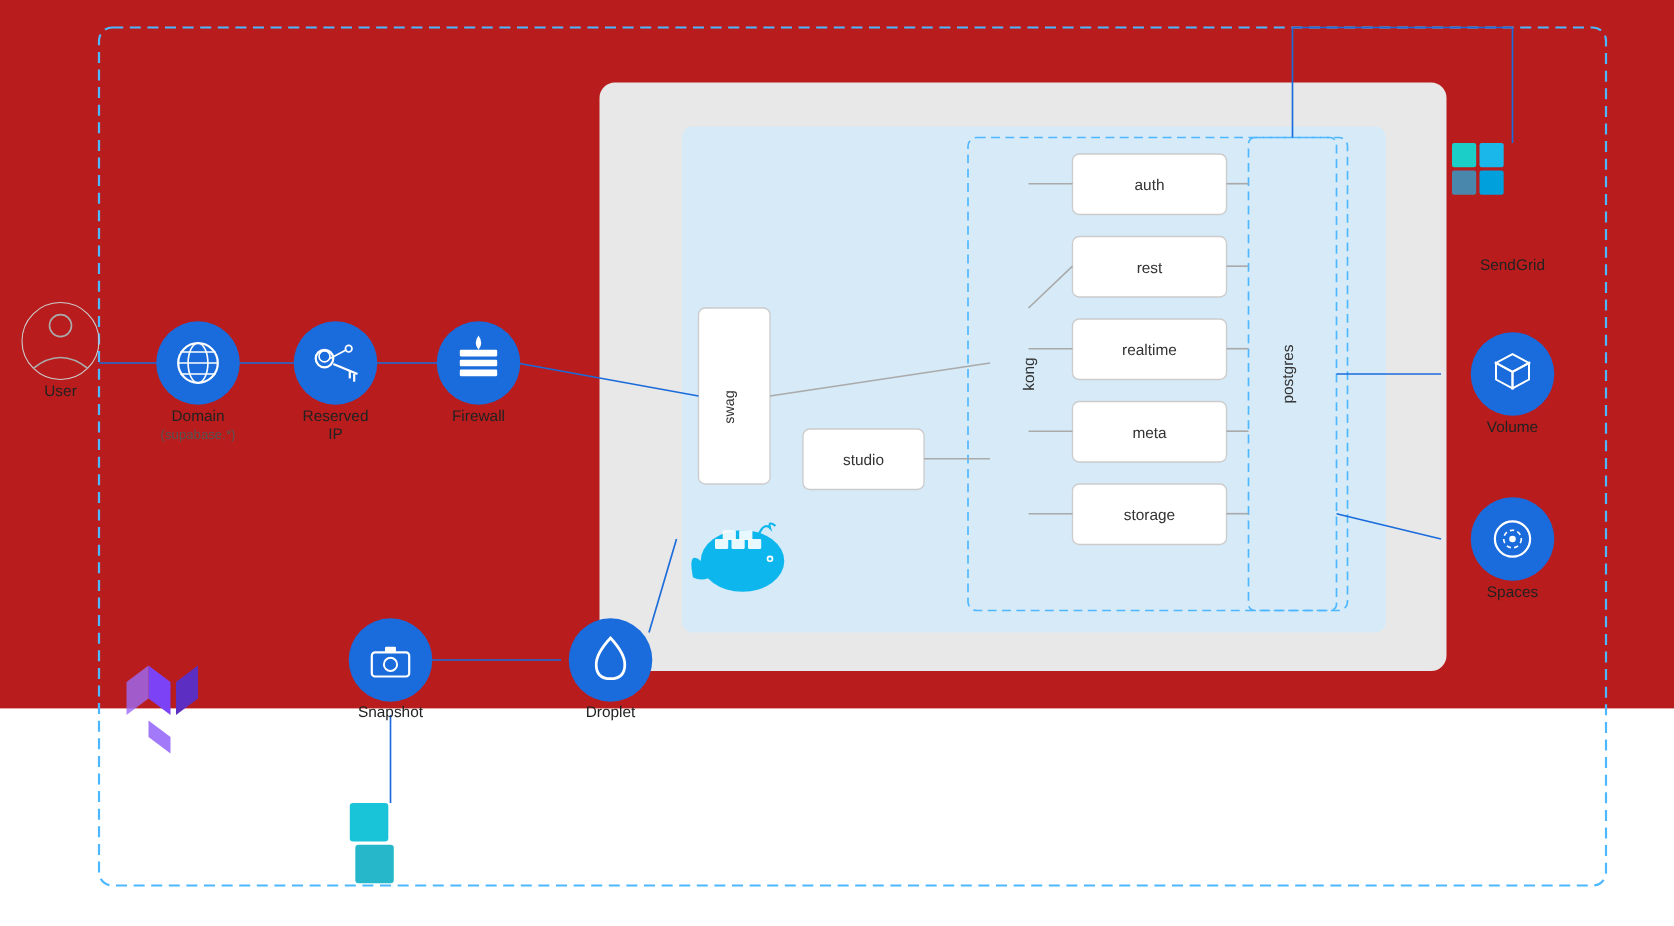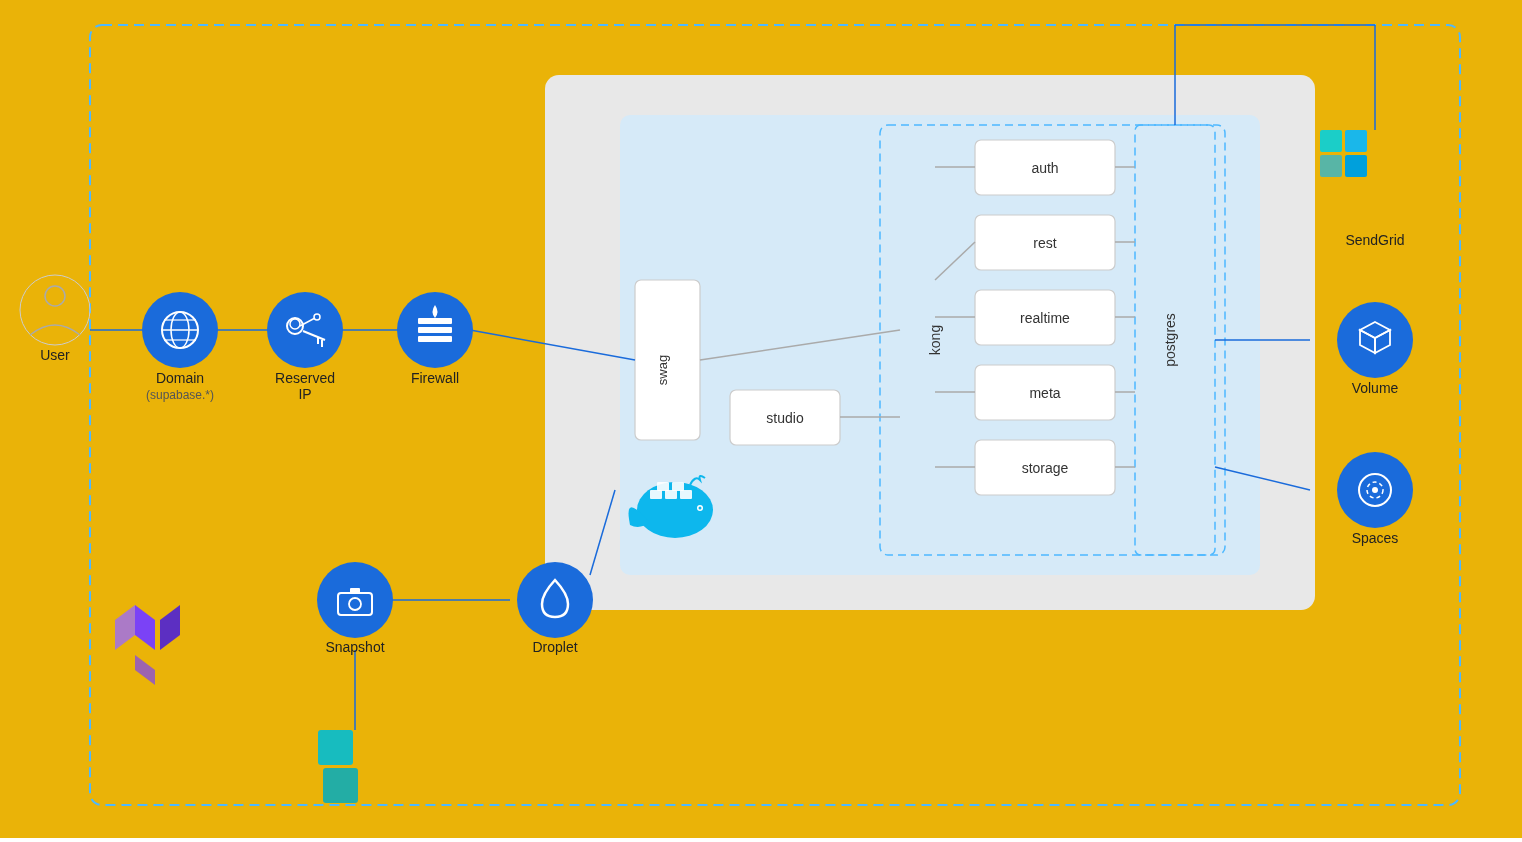--- a/index.html
+++ b/index.html
@@ -6,23 +6,23 @@
     body {
       background: #fff;
       font-family: -apple-system, BlinkMacSystemFont, 'Segoe UI', Arial, sans-serif;
       width: 1522px;
       height: 842px;
       overflow: hidden;
       position: relative;
     }
     .diagram-container {
       width: 1522px;
-      height: 838px;
+      height: 644px;
       position: relative;
-      background: #eab308;
+      background: #b91c1c;
       padding-left: 36px;
     }
     svg.main-svg {
       position: absolute;
       top: 0; left: 0;
       width: 1522px;
       height: 842px;
     }
   </style>
 </head>

